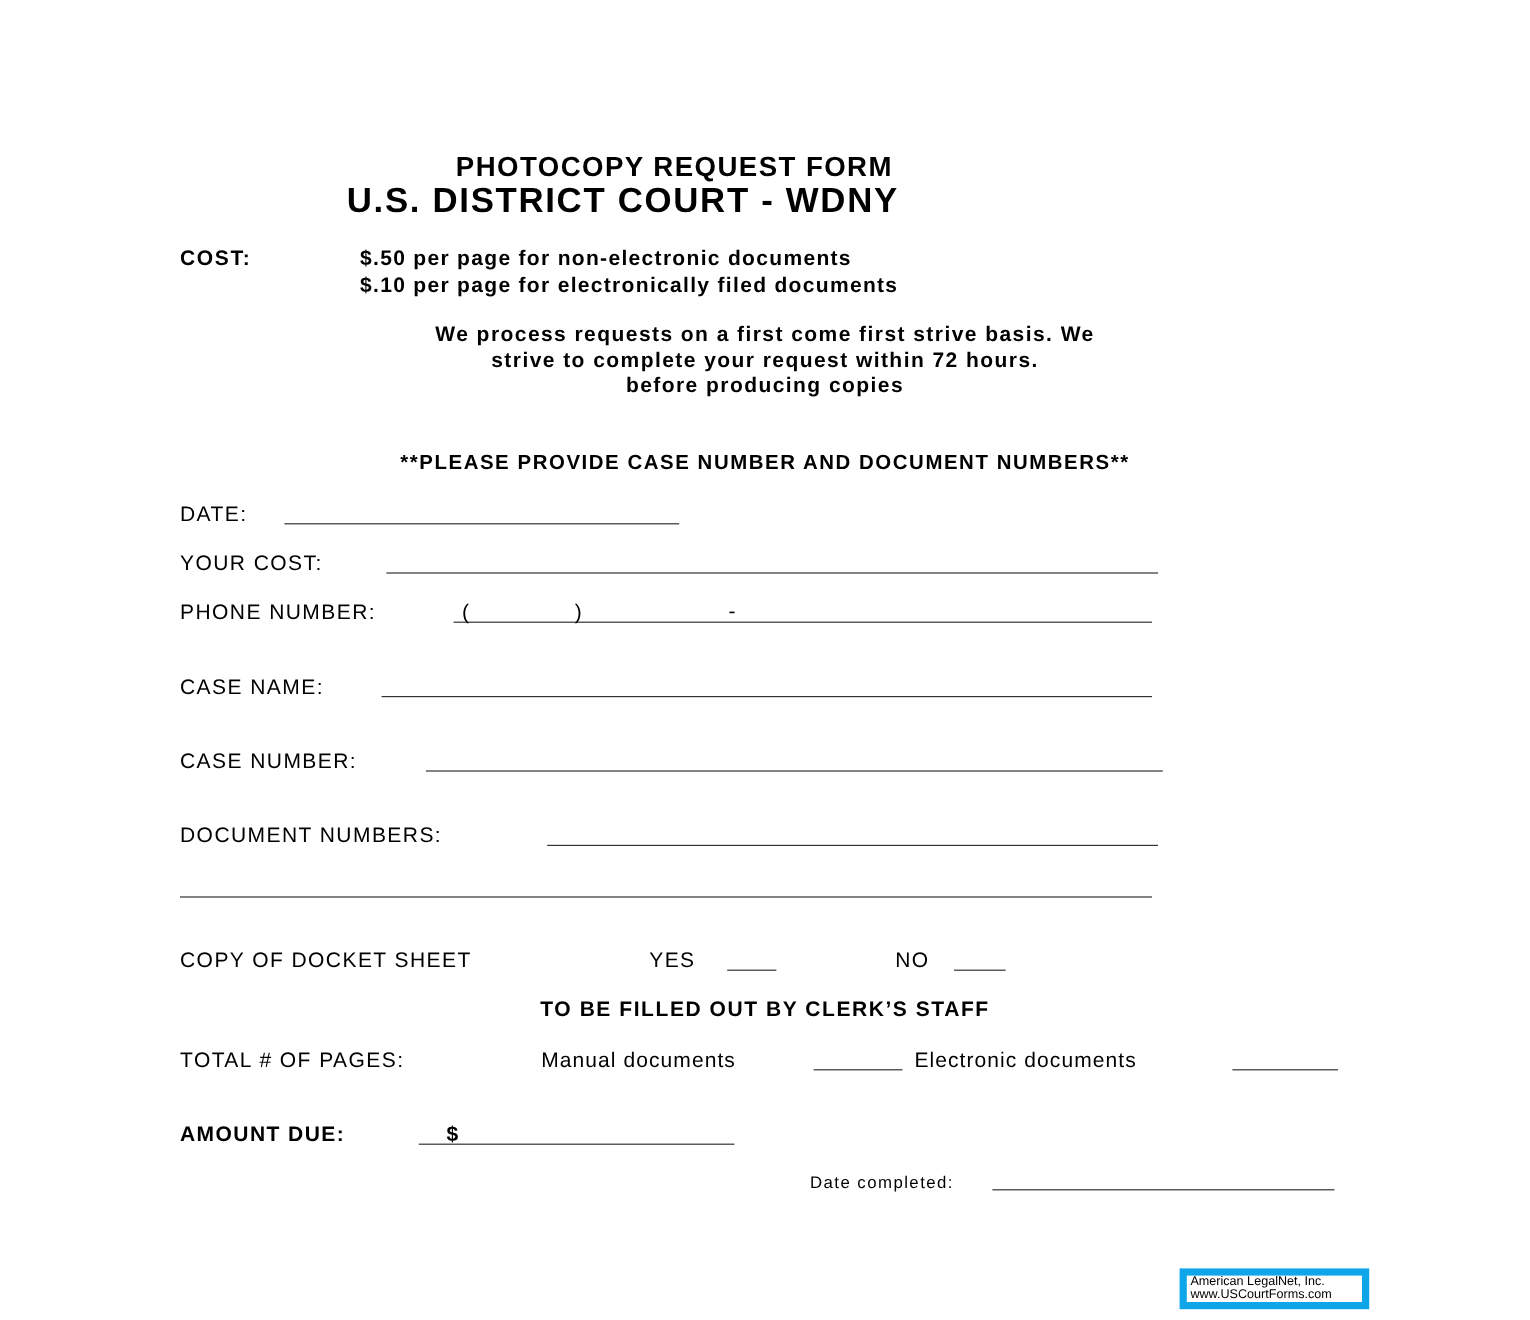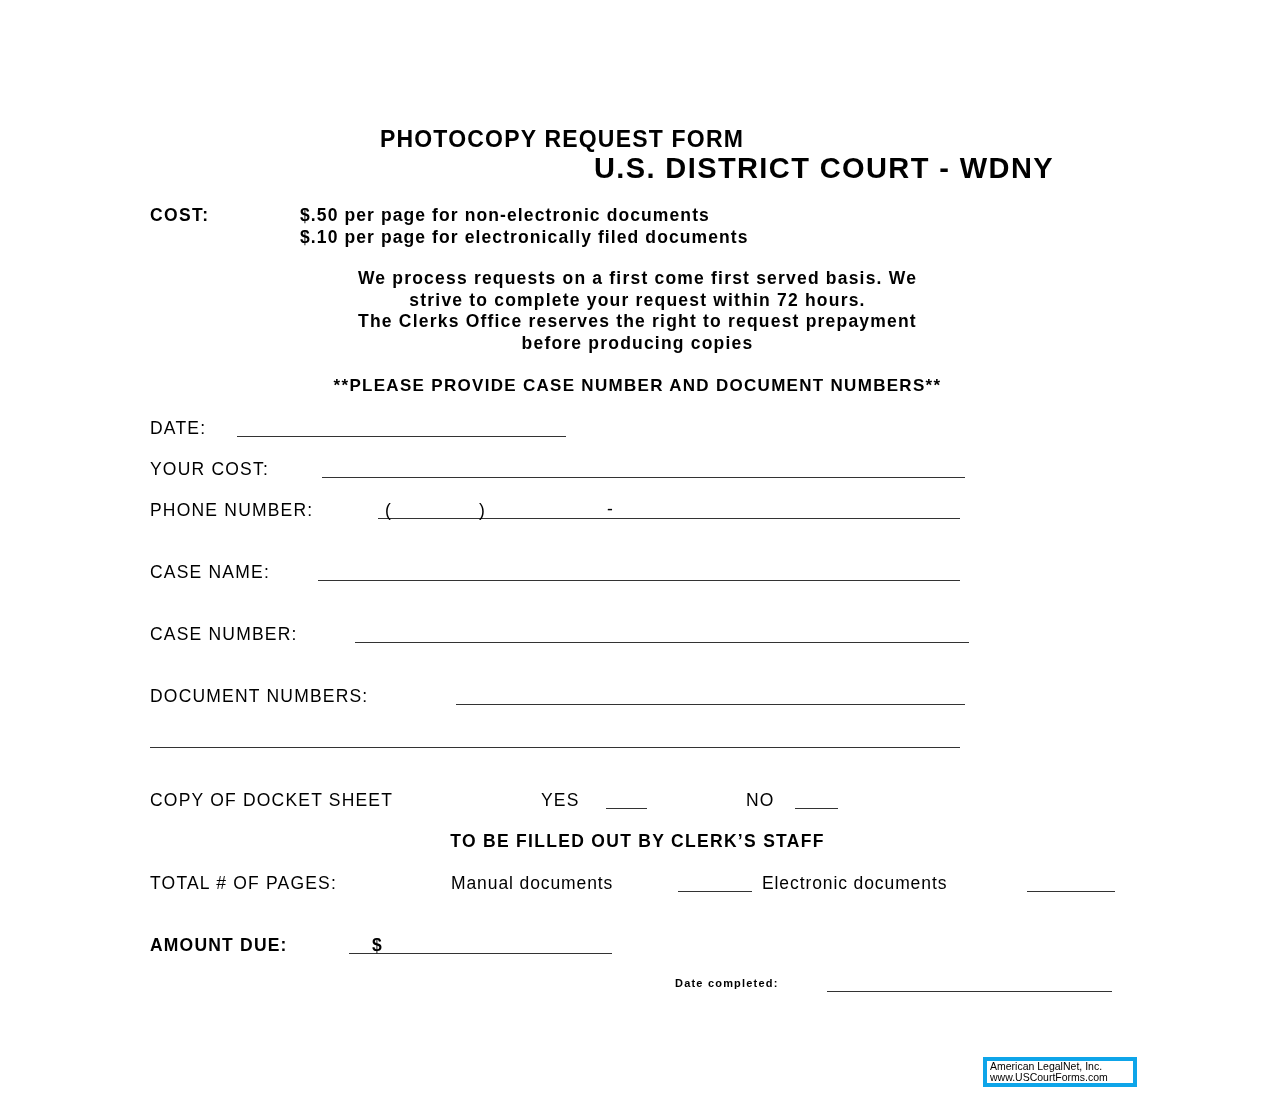--- a/index.html
+++ b/index.html
@@ -18,22 +18,22 @@
     .abs { position: absolute; white-space: nowrap; }
     .bold { font-weight: bold; }
 
     .title1 {
       left: 0; width: 1124px; top: 126px;
       text-align: center;
       font-size: 23px; font-weight: bold; letter-spacing: 1.2px;
     }
     .title2 {
       left: 0; width: 1038px; top: 152px;
-      text-align: right;
-      font-size: 29px; font-weight: bold; letter-spacing: 1.4px; padding-left: 16px;
+      text-align: center;
+      font-size: 29px; font-weight: bold; letter-spacing: 1.4px;
     }
     .cost-label {
       left: 150px; top: 205px;
       font-size: 17.5px; font-weight: bold; letter-spacing: 1.4px;
     }
     .cost-line {
       left: 300px;
       font-size: 17.5px; font-weight: bold; letter-spacing: 1.1px;
     }
     .notice {
@@ -59,45 +59,44 @@
     .phone-paren {
       font-size: 17.5px;
     }
     .clerk-heading {
       left: 0; width: 1275px; top: 831px;
       text-align: center;
       font-size: 17.5px; font-weight: bold; letter-spacing: 1.3px;
       padding-left: 0px;
     }
     .small-label {
-      font-size: 11px; letter-spacing: 1.2px; font-weight: bold;
+      font-size: 14px; letter-spacing: 1.2px;
     }
     .footer-box {
       left: 983px; top: 1057px;
-      border: 4px solid #0ea5e9;
+      border: 6px solid #0ea5e9;
       padding: 0 3px;
       font-size: 10.5px;
       line-height: 11px;
       width: 140px;
     }
   </style>
 </head>
 <body>
 
 <div class="abs title1">PHOTOCOPY REQUEST FORM</div>
 <div class="abs title2">U.S. DISTRICT COURT - WDNY</div>
 
 <div class="abs cost-label">COST:</div>
 <div class="abs cost-line" style="top:205px;">$.50 per page for non-electronic documents</div>
 <div class="abs cost-line" style="top:227px;">$.10 per page for electronically filed documents</div>
 
 <div class="abs notice">
-  <div>We process requests on a first come first served basis.  We</div>
+  <div>We process requests on a first come first strive basis.  We</div>
   <div>strive to complete your request within 72 hours.</div>
-  <div>The Clerks Office reserves the right to request prepayment</div>
   <div>before producing copies</div>
 </div>
 
 <div class="abs provide">**PLEASE PROVIDE CASE NUMBER AND DOCUMENT NUMBERS**</div>
 
 <div class="abs field-label" style="left:150px; top:418px;">DATE:</div>
 <div class="blank" style="left:237px; width:329px; top:436px;"></div>
 
 <div class="abs field-label" style="left:150px; top:459px;">YOUR COST:</div>
 <div class="blank" style="left:322px; width:643px; top:477px;"></div>

